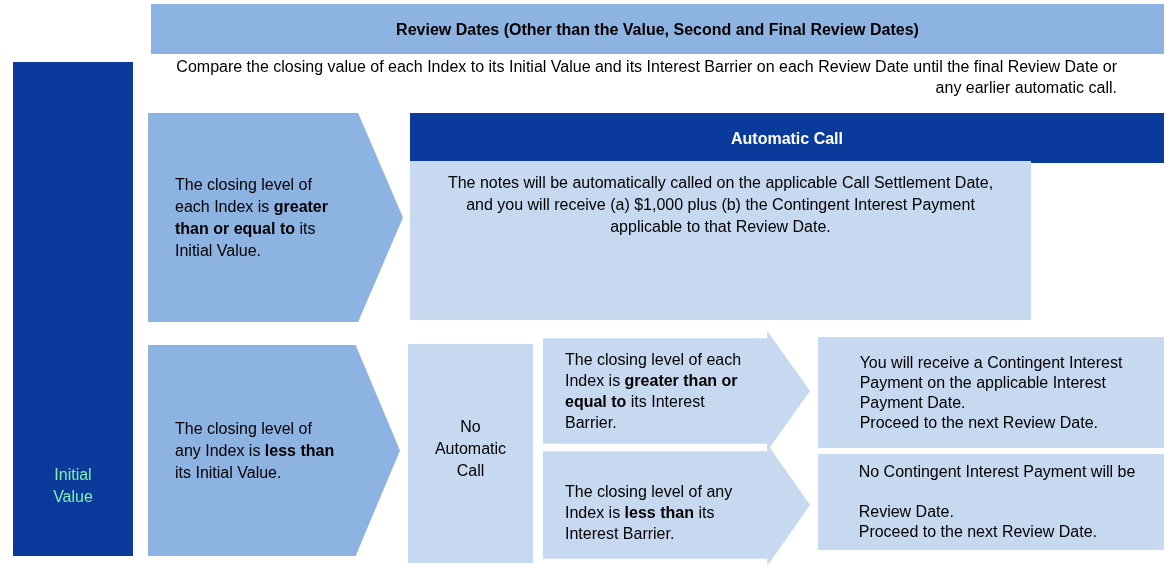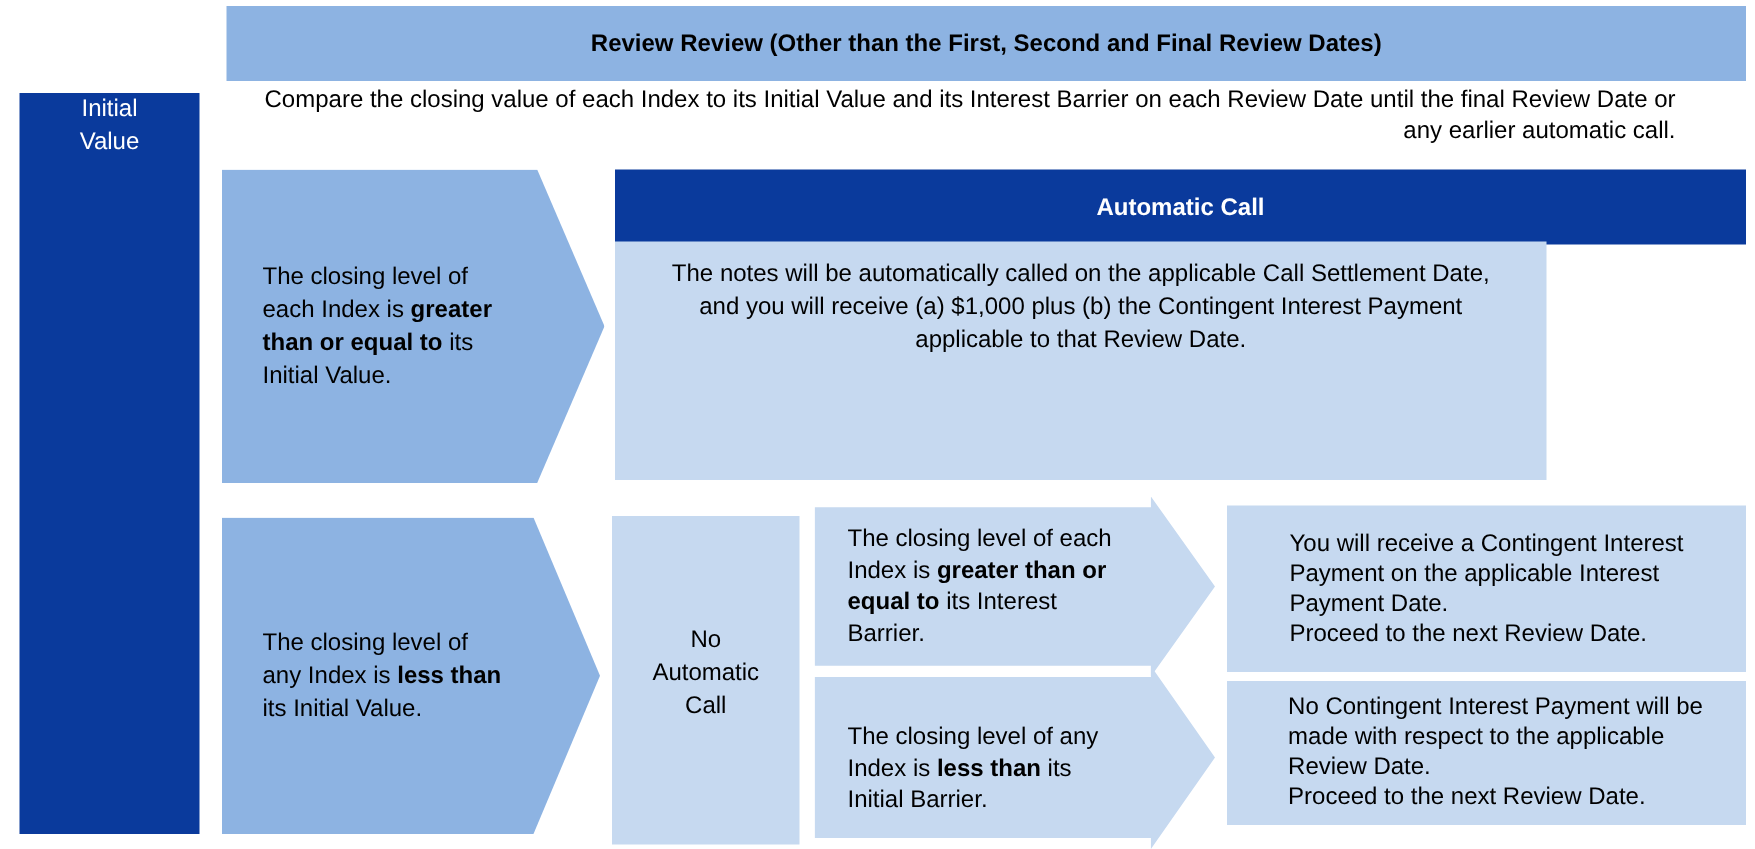--- a/index.html
+++ b/index.html
@@ -24,22 +24,22 @@
     background:var(--medium-blue);
     display:flex;align-items:center;justify-content:center;
     font-weight:bold;text-align:center;
   }
   .intro{
     position:absolute;left:172px;top:56px;width:945px;
     text-align:right;
   }
   .left-bar{
     position:absolute;left:13px;top:62px;width:120px;height:494px;
-    background:var(--dark-blue);color:#ffffff;
-    display:flex;align-items:flex-start;justify-content:center;
+    background:var(--dark-blue);color:#86efac;
+    display:flex;align-items:flex-end;justify-content:center;
     text-align:center;padding-bottom:48px;line-height:22px;
   }
 
   .arrow{position:absolute;display:flex;align-items:center;}
   .arrow-big{
     background:var(--medium-blue);
     clip-path:polygon(0 0,82.4% 0,100% 50%,82.4% 100%,0 100%);
   }
   .arrow-small{
     background:var(--pale-blue);
@@ -78,21 +78,21 @@
   }
   .outcome-paid{top:337px;height:111px;}
   .outcome-no-payment{top:454px;height:96px;padding-left:12px;}
 </style>
 </head>
 <body>
 
 <div class="stage">
 
   <div class="top-header">
-    <span>Review Review (Other than the First, Second and Final Review Dates)</span>
+    <span>Review Dates (Other than the Value, Second and Final Review Dates)</span>
   </div>
 
   <div class="intro">Compare the closing value of each Index to its Initial Value and its Interest Barrier on each Review Date until the final Review Date or any earlier automatic call.</div>
 
   <div class="left-bar">
     <span><span>Initial</span><br><span>Value</span></span>
   </div>
 
   <div class="arrow arrow-big arrow-ge-initial">
     <div class="arrow-text"><span>The closing level of each Index is </span><b>greater than or equal to</b><span> its Initial Value.</span></div>
@@ -116,20 +116,20 @@
 
   <div class="arrow arrow-small arrow-ge-barrier">
     <div class="arrow-text"><span>The closing level of each Index is </span><b>greater than or equal to</b><span> its Interest Barrier.</span></div>
   </div>
 
   <div class="outcome outcome-paid">
     <span><span>You will receive a Contingent Interest</span><br><span>Payment on the applicable Interest</span><br><span>Payment Date.</span><br><span>Proceed to the next Review Date.</span></span>
   </div>
 
   <div class="arrow arrow-small arrow-lt-barrier">
-    <div class="arrow-text"><span>The closing level of any</span><br><span>Index is </span><b>less than</b><span> its</span><br><span>Initial Barrier.</span></div>
+    <div class="arrow-text"><span>The closing level of any</span><br><span>Index is </span><b>less than</b><span> its</span><br><span>Interest Barrier.</span></div>
   </div>
 
   <div class="outcome outcome-no-payment">
-    <span><span>No Contingent Interest Payment will be</span><br><span>made with respect to the applicable</span><br><span>Review Date.</span><br><span>Proceed to the next Review Date.</span></span>
+    <span><span>No Contingent Interest Payment will be</span><br><br><span>Review Date.</span><br><span>Proceed to the next Review Date.</span></span>
   </div>
 
 </div>
 
 </body></html>

